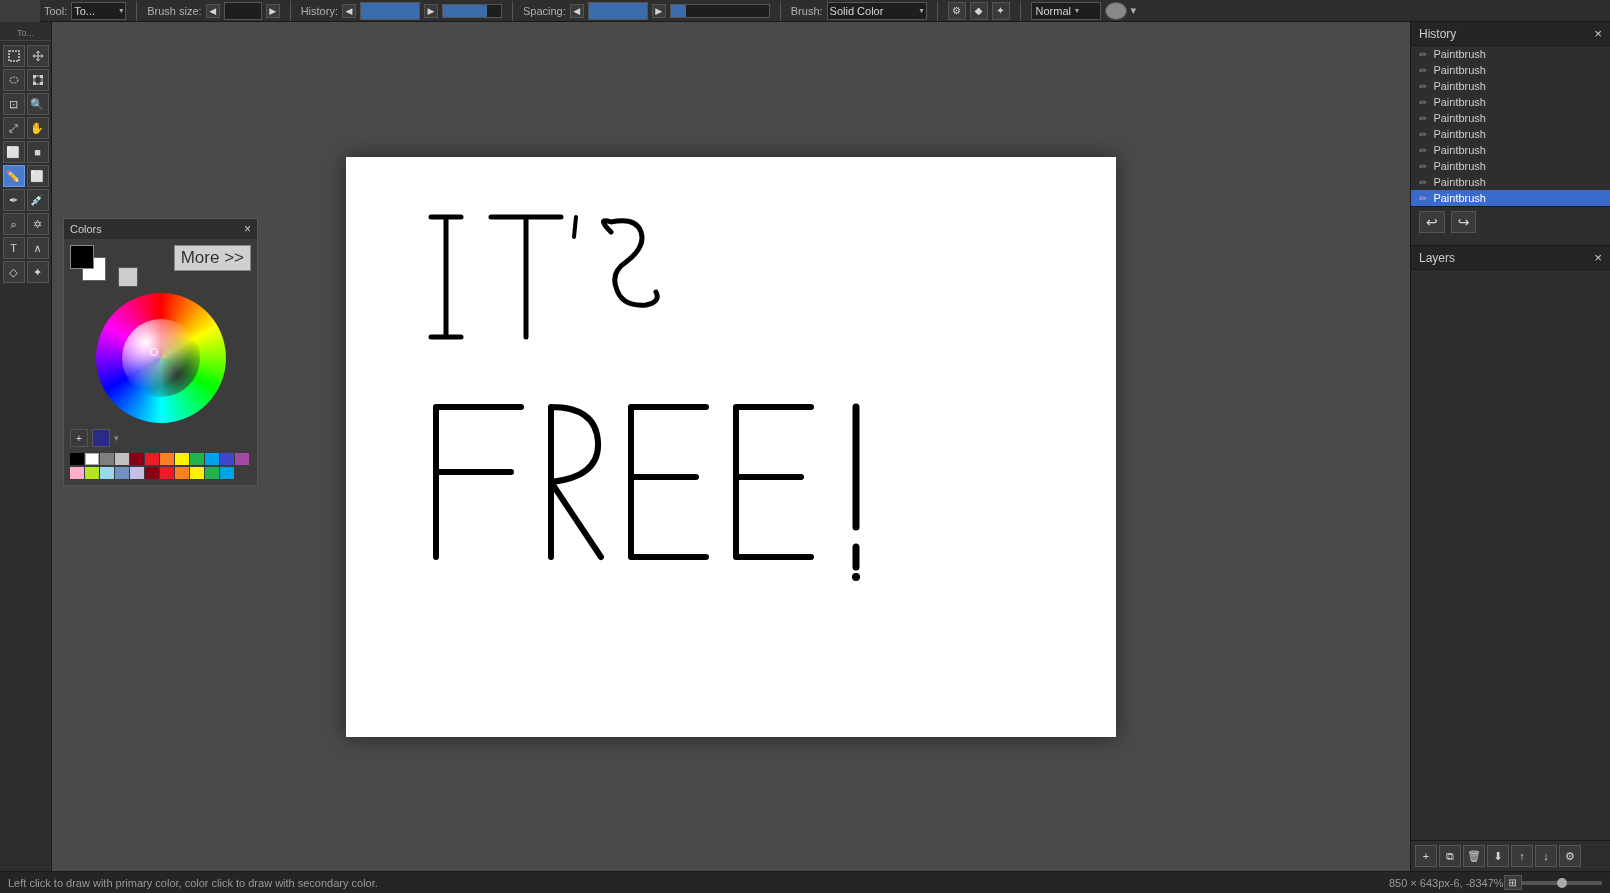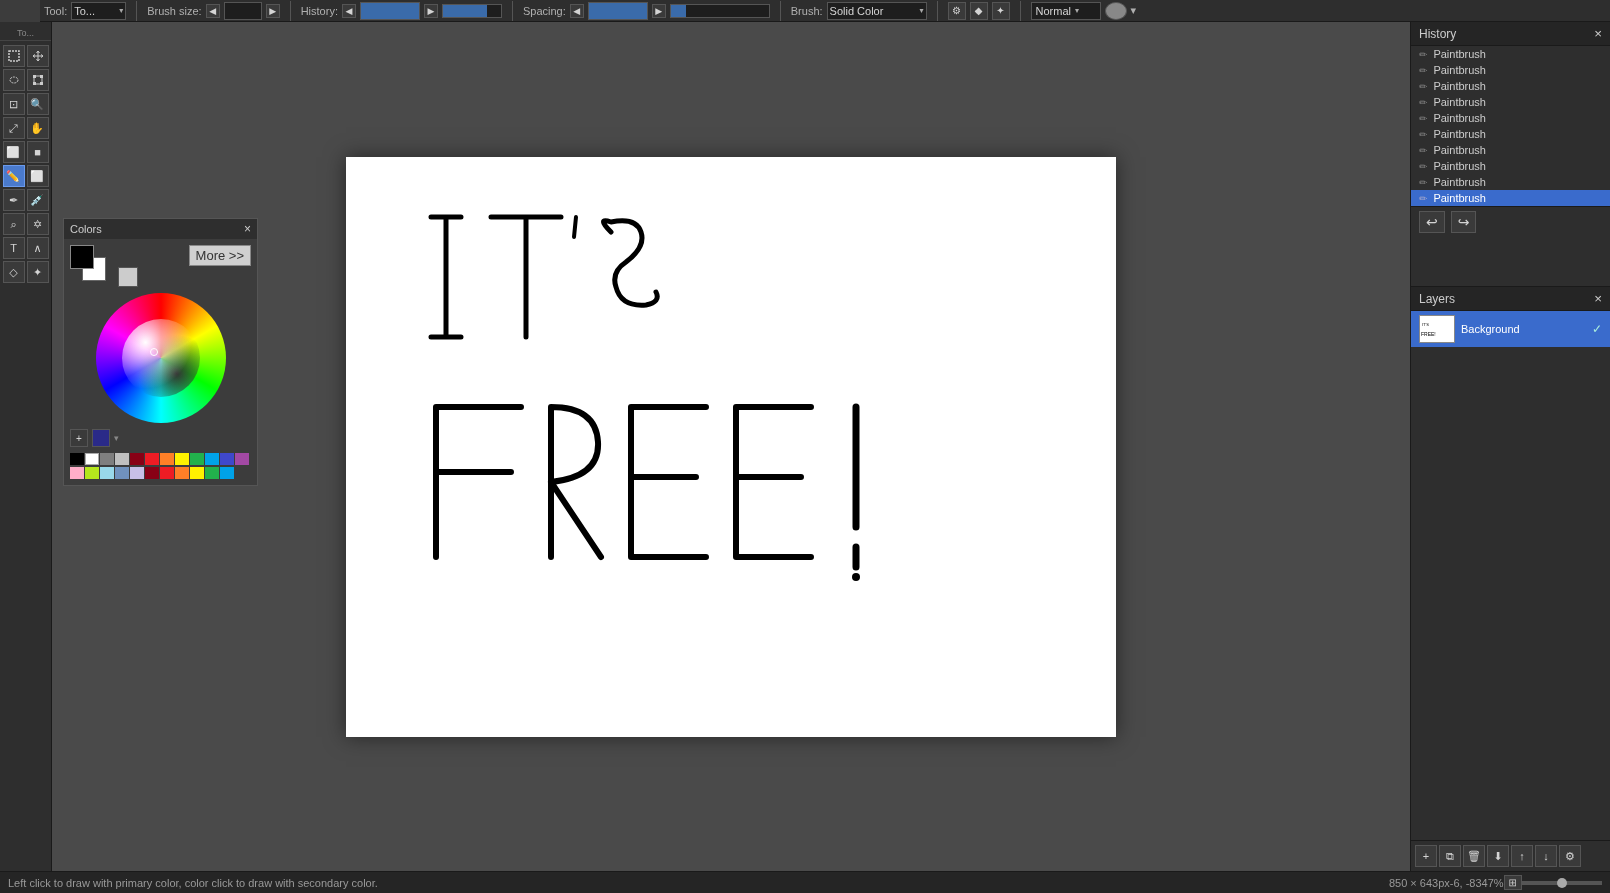--- a/index.html
+++ b/index.html
@@ -219,21 +219,21 @@
       background: black;
       border: 1px solid #888;
       top: 0;
       left: 0;
     }
     .more-btn {
       background: #d0d0d0;
       border: 1px solid #888;
       color: #333;
       padding: 2px 6px;
-      font-size: 13px;
+      font-size: 17px;
       cursor: pointer;
       margin-left: auto;
     }
     
     #color-wheel-container {
       display: flex;
       justify-content: center;
       align-items: center;
     }
     #color-wheel {
@@ -388,21 +388,20 @@
       cursor: pointer;
     }
 
     
     #layers-panel {
       background: #2e2e2e;
       flex: 1;
       display: flex;
       flex-direction: column;
       border-top: 1px solid #1a1a1a;
-      margin-top: 41px;
     }
     #layers-header {
       background: #252525;
       padding: 4px 8px;
       display: flex;
       justify-content: space-between;
       align-items: center;
       font-size: 12px;
       color: #ccc;
       border-bottom: 1px solid #1a1a1a;
@@ -759,33 +758,20 @@
         <button class="undo-btn">↩</button>
         <button class="undo-btn">↪</button>
       </div>
     </div>
 
     <div id="layers-panel">
       <div id="layers-header">
         <span>Layers</span>
         <button style="background:none;border:none;color:#ccc;cursor:pointer;">×</button>
       </div>
-      <div id="layers-list">
-        <div class="layer-item active">
-          <div class="layer-thumbnail">
-            <svg width="34" height="26" viewBox="0 0 34 26">
-              <rect width="34" height="26" fill="white"></rect>
-              <text x="2" y="10" font-size="4" fill="black">IT'S</text>
-              <text x="1" y="20" font-size="5" fill="black">FREE!</text>
-            </svg>
-          </div>
-          <span class="layer-name">Background</span>
-          <span class="layer-check">✓</span>
-        </div>
-      </div>
       <div id="layers-toolbar">
         <button class="layer-tool-btn" title="Add layer">+</button>
         <button class="layer-tool-btn" title="Copy layer">⧉</button>
         <button class="layer-tool-btn" title="Delete layer">🗑</button>
         <button class="layer-tool-btn" title="Merge">⬇</button>
         <button class="layer-tool-btn" title="Move up">↑</button>
         <button class="layer-tool-btn" title="Move down">↓</button>
         <button class="layer-tool-btn" title="Settings">⚙</button>
       </div>
     </div>

